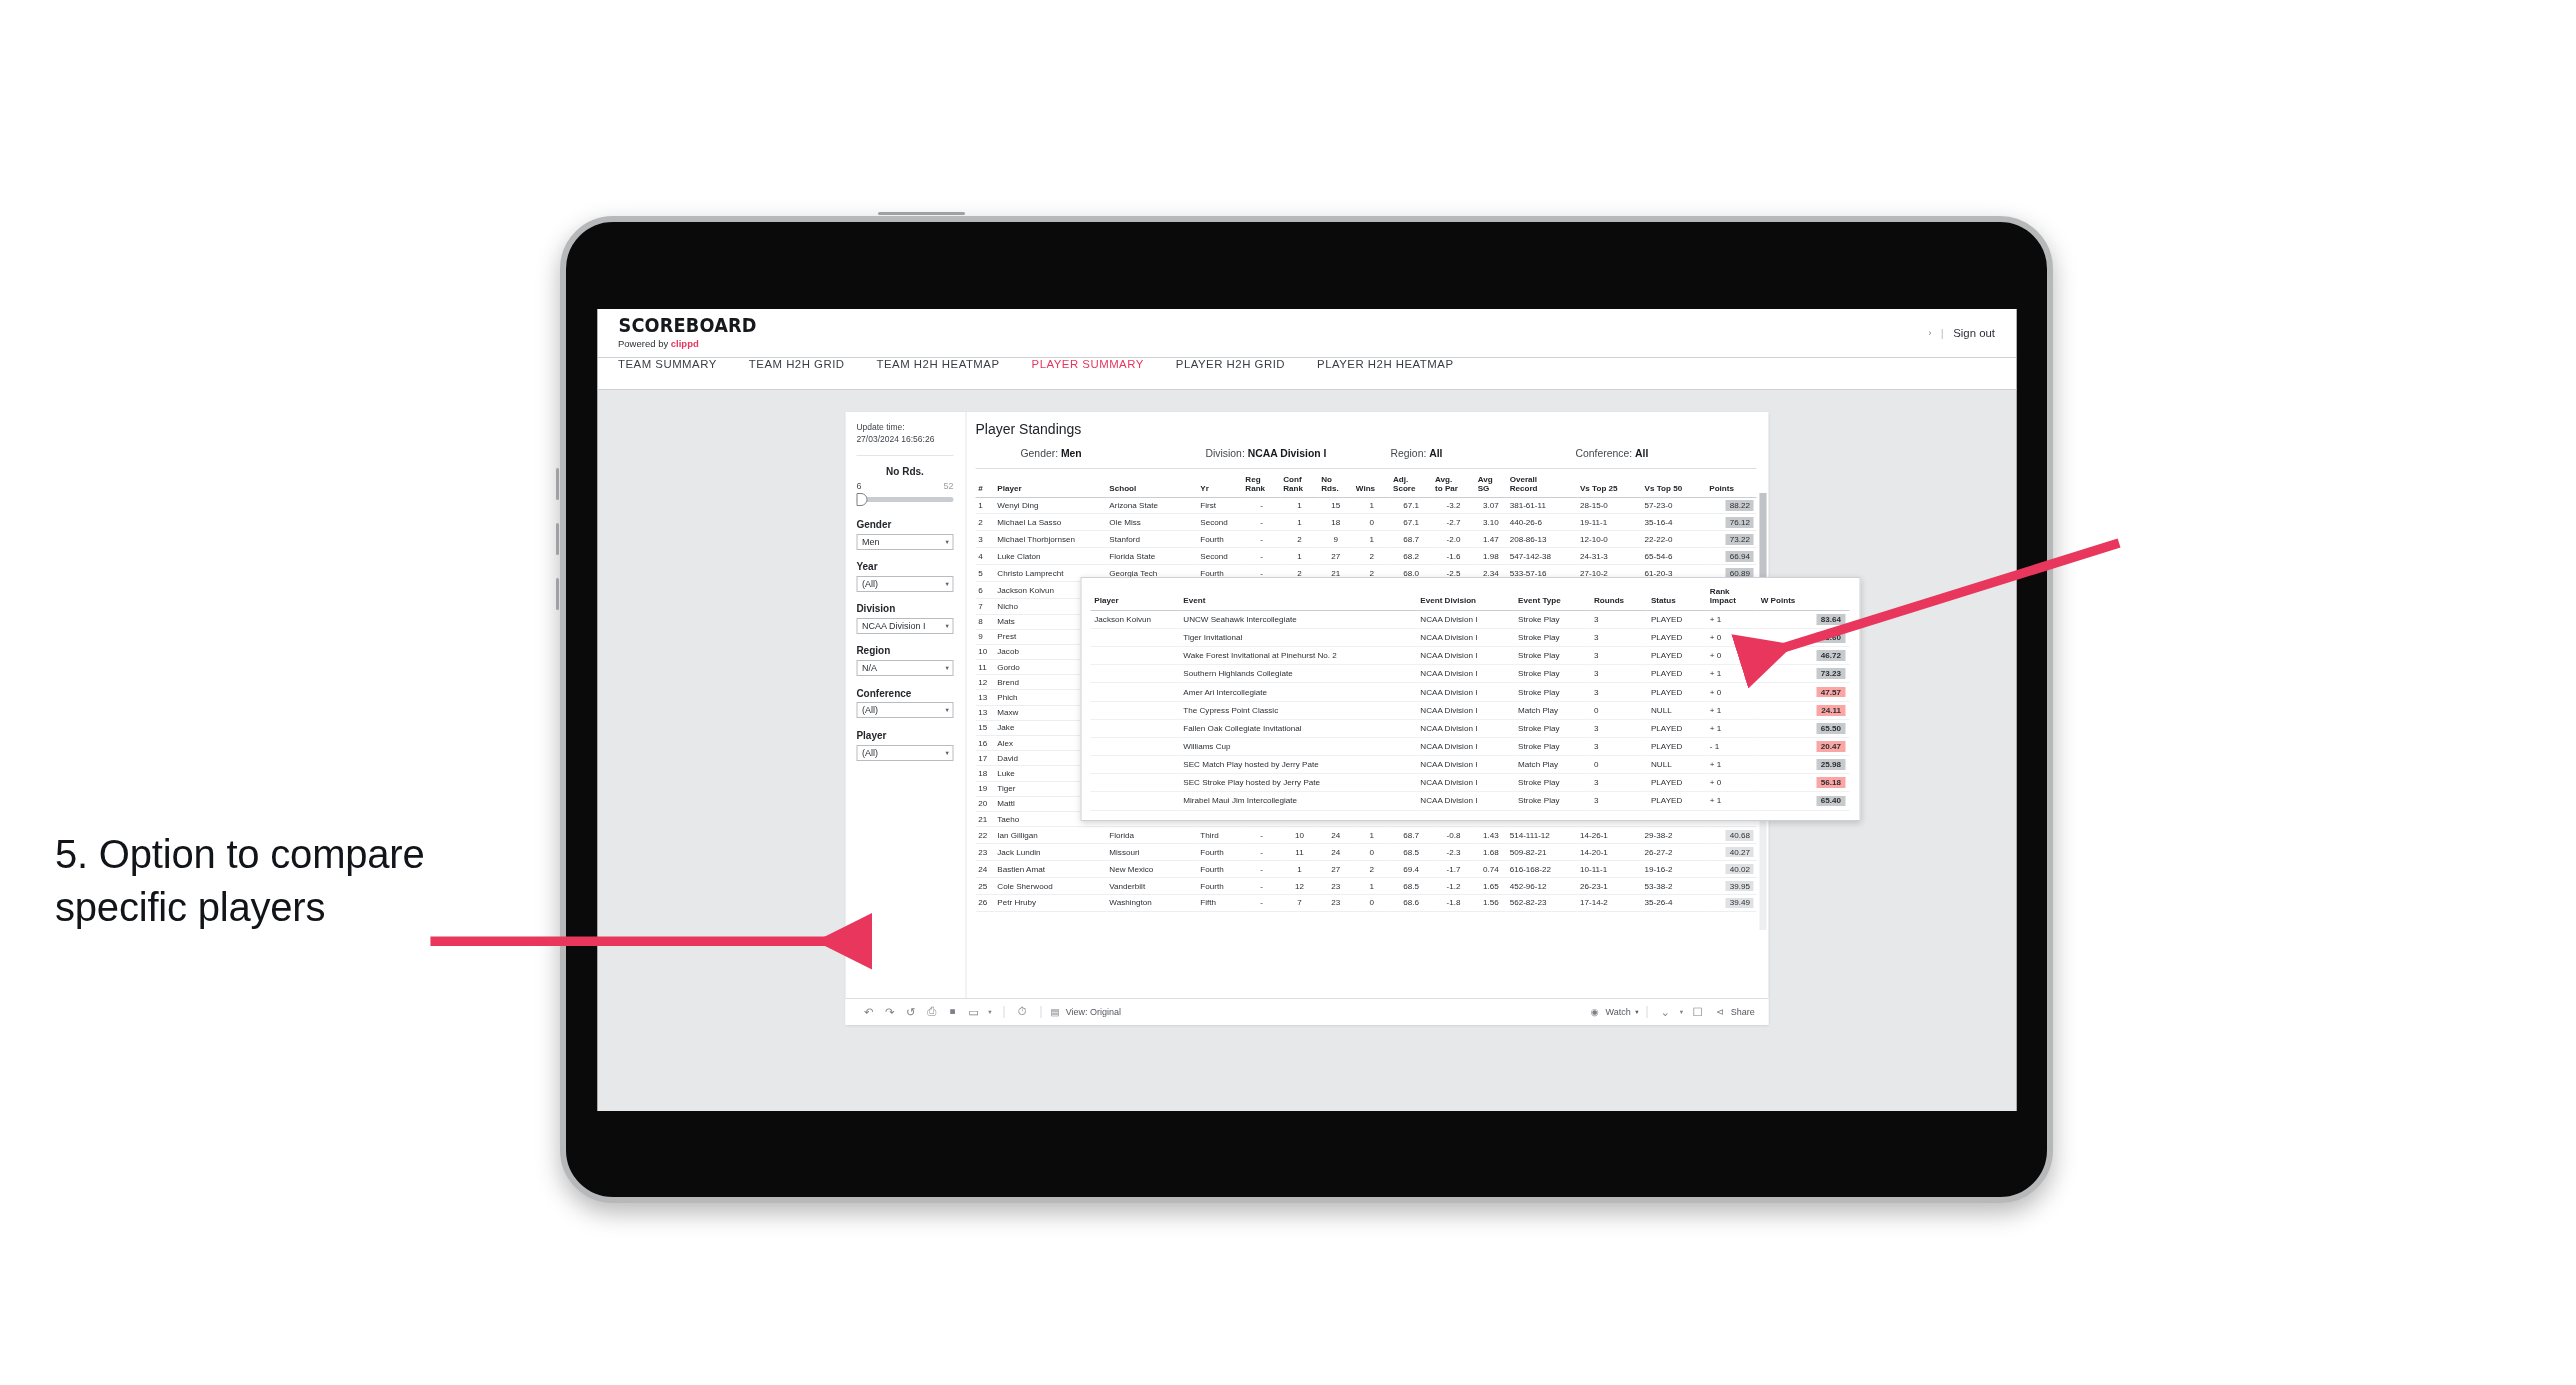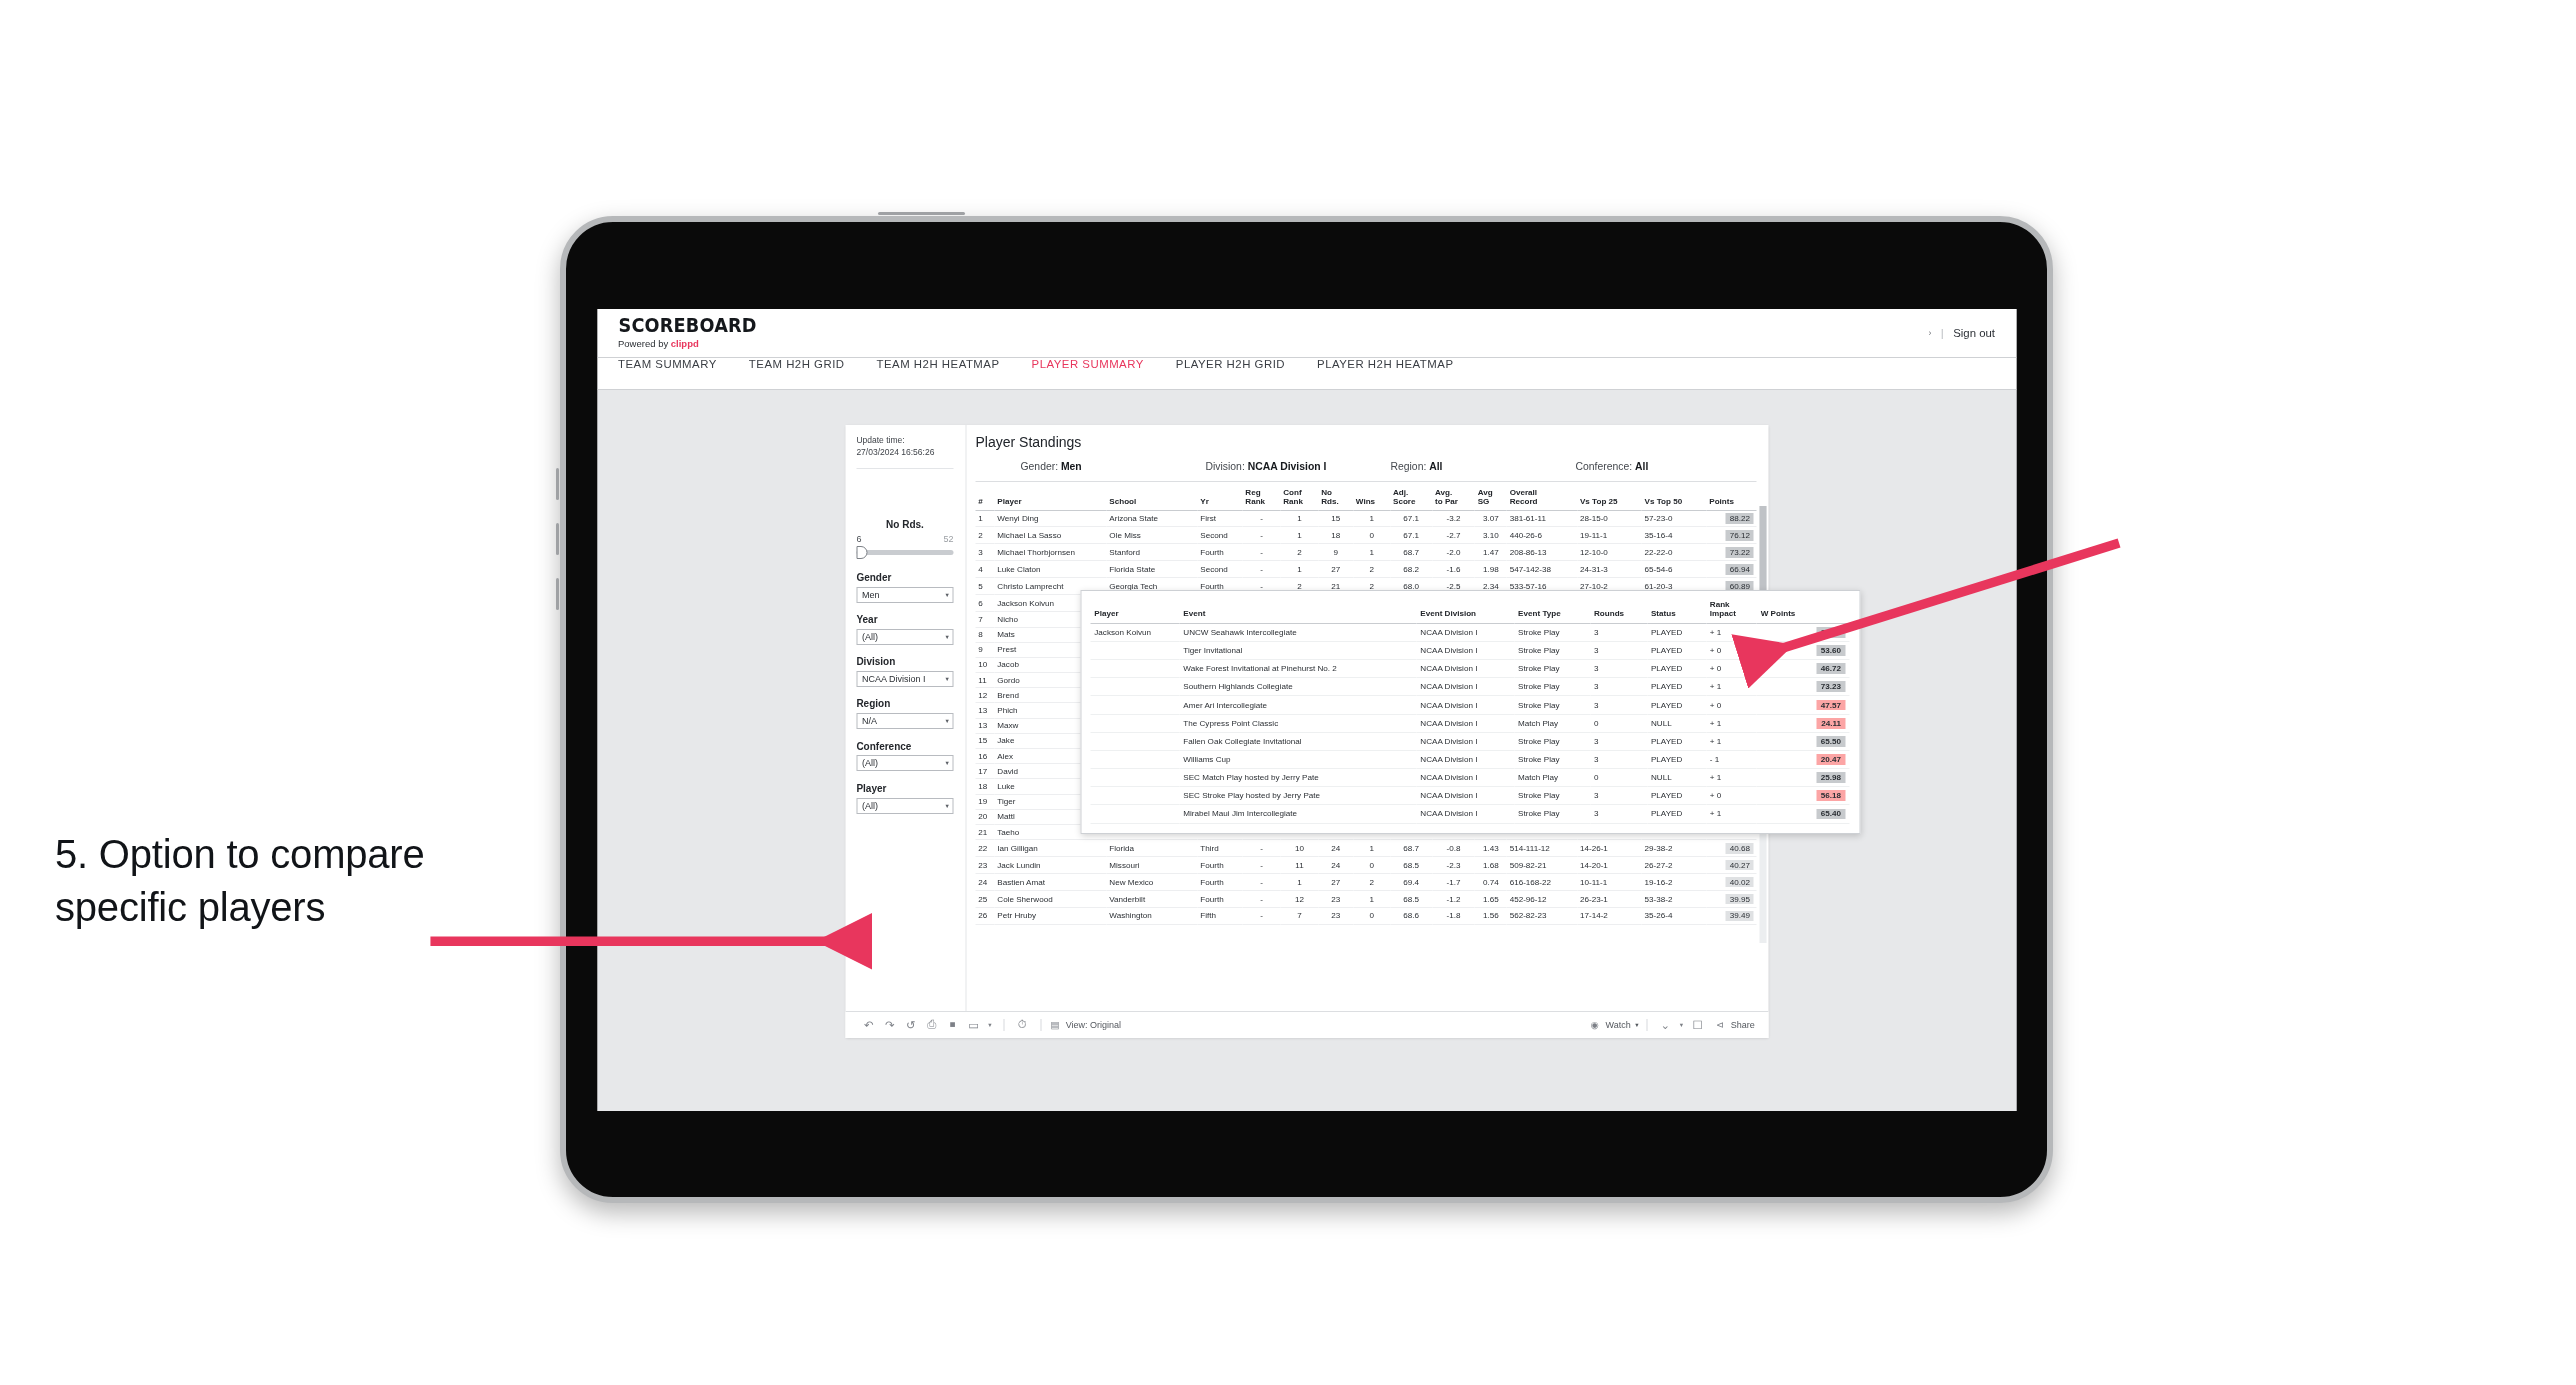--- a/index.html
+++ b/index.html
@@ -75,31 +75,31 @@
   .subnav {
     height: 32px; background:#fff; display:flex; align-items:flex-start;
     gap: 32px; padding-left: 21px; border-bottom:0.9px solid #cfd1d4;
   }
   .subnav .subitem { font-size: 11.4px; color:#3a3e44; letter-spacing:0.5px; }
   .subnav .subitem.active { color:#e8365d; }
 
   
   .canvas { position:relative; height: 721px; background:#e7e8ea; }
   .sheet {
-    position:absolute; left: 248px; top: 35px; width: 923px; height: 613px;
+    position:absolute; left: 248px; top: 22px; width: 923px; height: 613px;
     background:#fff; box-shadow: 0 0.9px 2.8px rgba(0,0,0,.16);
     display:flex; flex-direction:column;
   }
   .sheet-body { display:flex; flex:1; min-height:0; }
 
   
   .filters { width: 121px; border-right:0.9px solid #e3e5e8; padding: 9.5px 11.4px 0 11.4px; }
   .updtime { font-size: 8.5px; color:#3f4349; line-height:1.45; padding-bottom: 9.5px; border-bottom:0.9px solid #e3e5e8; }
   .slider-block { padding: 9.5px 0 5.7px 0; }
-  .slider-label { font-size:10px; font-weight:700; color:#23262b; text-align:center; margin-bottom:4.7px;margin-top:40px;}
+  .slider-label { font-size:10px; font-weight:700; color:#23262b; text-align:center; margin-bottom:4.7px;}
   .slider-nums { display:flex; justify-content:space-between; font-size:9px; color:#4a4e54; }
   .slider-nums .hi { color:#9a9ea3; }
   .slider-track { position:relative; height:4.7px; background:#c9ccd0; border-radius:2.8px; margin-top:5.7px; }
   .slider-knob { position:absolute; left:0; top:-3.8px; width:11.4px; height:12.3px;
     background:#fff; border:1.4px solid #7d8187; border-radius:0 6.6px 6.6px 0; }
   .fgroup { margin-top: 11.4px; }
   .fgroup .flabel { font-size:10px; font-weight:700; color:#23262b; margin-bottom:3.8px; }
   .fselect {
     height: 16px; border:0.9px solid #b8bbc0; background:#fff;
     display:flex; align-items:center; justify-content:space-between;

